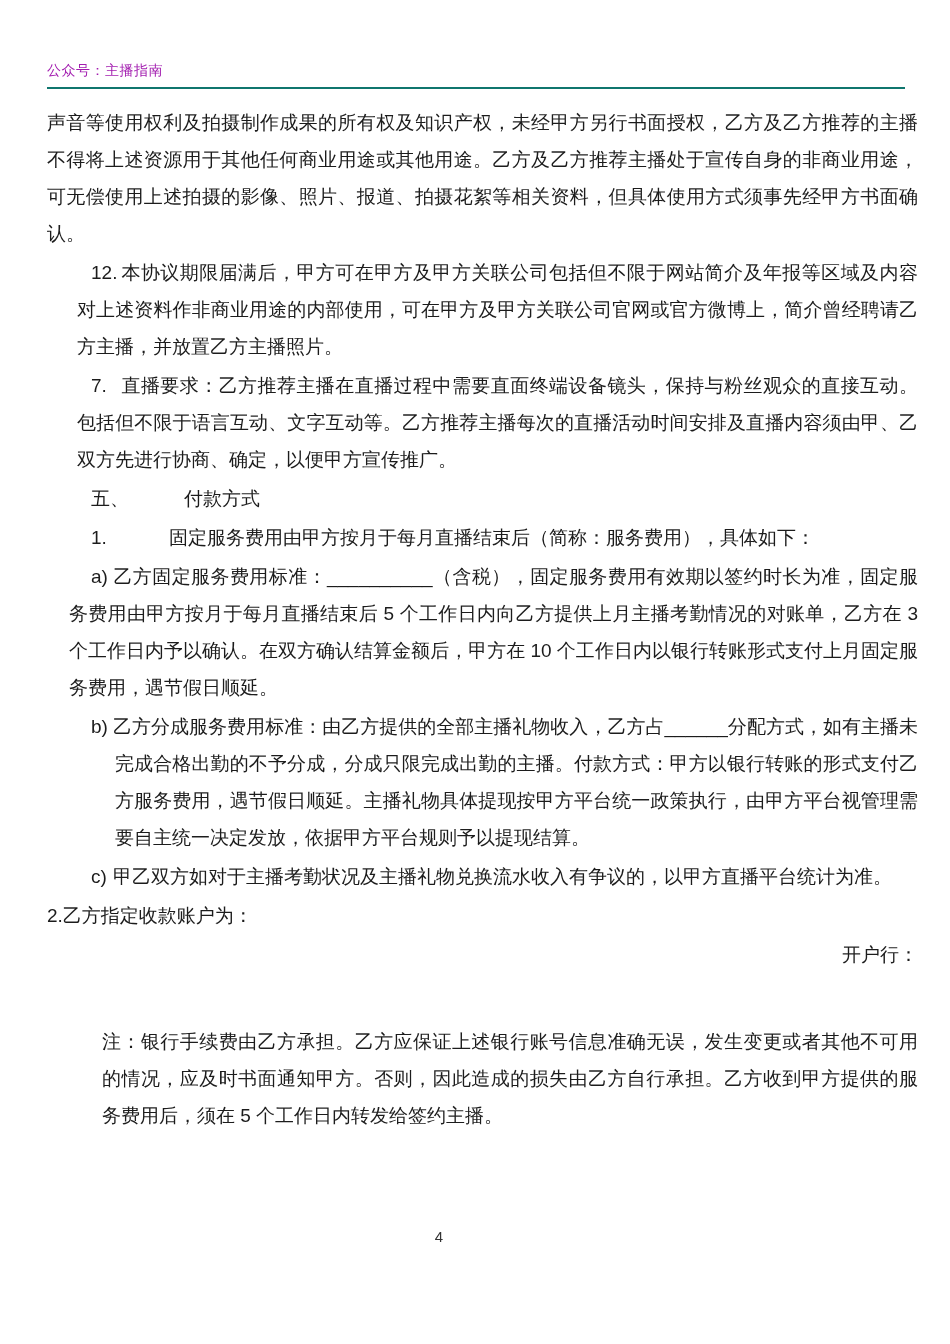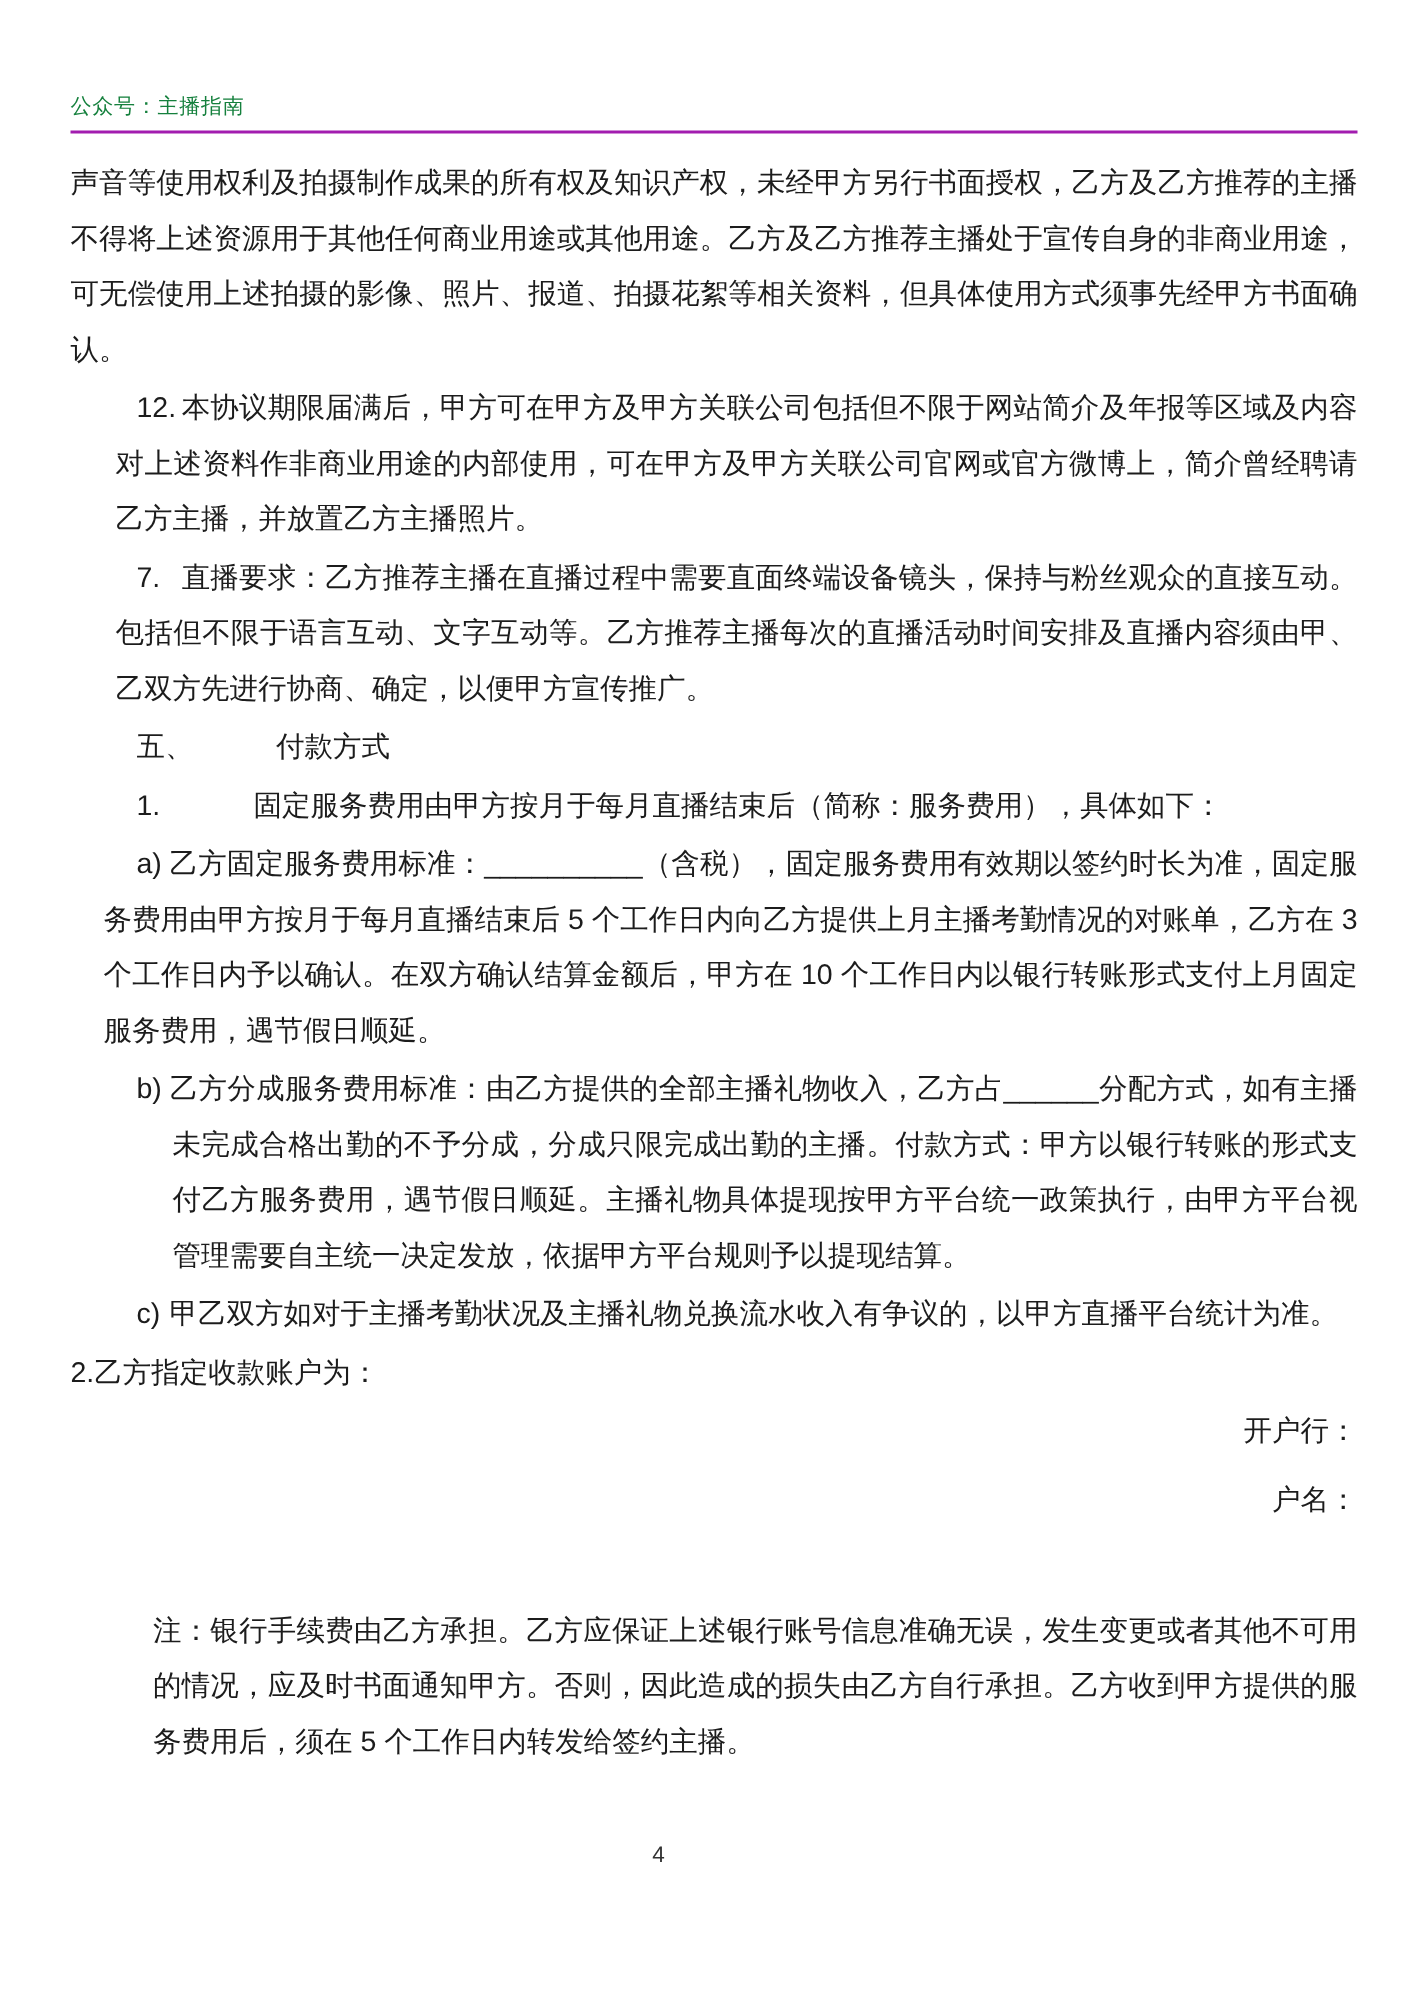--- a/index.html
+++ b/index.html
@@ -12,29 +12,29 @@
     color: #1c1c1c;
     overflow: hidden;
   }
   .page-header {
     position: absolute;
     left: 47px;
     right: 45px;
     top: 60px;
     font-size: 14px;
     line-height: 20px;
-    color: #15803d;
+    color: #a21caf;
     padding-bottom: 7px;
-    border-bottom: 2px solid #a21caf;
+    border-bottom: 2px solid #0f766e;
     letter-spacing: 0.5px;
   }
   .content {
     position: absolute;
     left: 47px;
-    right: 45px;
+    right: 32px;
     top: 104px;
     font-size: 19px;
     line-height: 37px;
     text-align: justify;
   }
   .content p { margin: 0 0 2px 0; }
   .cont { margin-left: 18px; }
   .hang-num { padding-left: 30px; text-indent: -30px; }
   .hang-abc { padding-left: 22px; text-indent: -22px; }
   .hang-b   { padding-left: 68px; text-indent: -68px; }
@@ -79,21 +79,20 @@
 
     <p class="hang-abc"><span class="marker m-abc">a)</span><span>乙方固定服务费用标准：__________（含税），固定服务费用有效期以签约时长为准，固定服务费用由甲方按月于每月直播结束后 5 个工作日内向乙方提供上月主播考勤情况的对账单，乙方在 3 个工作日内予以确认。在双方确认结算金额后，甲方在 10 个工作日内以银行转账形式支付上月固定服务费用，遇节假日顺延。</span></p>
 
     <p class="hang-b"><span class="marker m-abc">b)</span><span>乙方分成服务费用标准：由乙方提供的全部主播礼物收入，乙方占______分配方式，如有主播未完成合格出勤的不予分成，分成只限完成出勤的主播。付款方式：甲方以银行转账的形式支付乙方服务费用，遇节假日顺延。主播礼物具体提现按甲方平台统一政策执行，由甲方平台视管理需要自主统一决定发放，依据甲方平台规则予以提现结算。</span></p>
 
     <p class="hang-abc"><span class="marker m-abc">c)</span><span>甲乙双方如对于主播考勤状况及主播礼物兑换流水收入有争议的，以甲方直播平台统计为准。</span></p>
 
     <p>2.乙方指定收款账户为：</p>
 
     <p class="bank-line">开户行：</p>
-    <p class="bank-line">户名：</p>
 
     <p class="note">注：银行手续费由乙方承担。乙方应保证上述银行账号信息准确无误，发生变更或者其他不可用的情况，应及时书面通知甲方。否则，因此造成的损失由乙方自行承担。乙方收到甲方提供的服务费用后，须在 5 个工作日内转发给签约主播。</p>
 
   </main>
 
   <footer class="page-footer">
     <span>4</span>
   </footer>
 
 </div>

